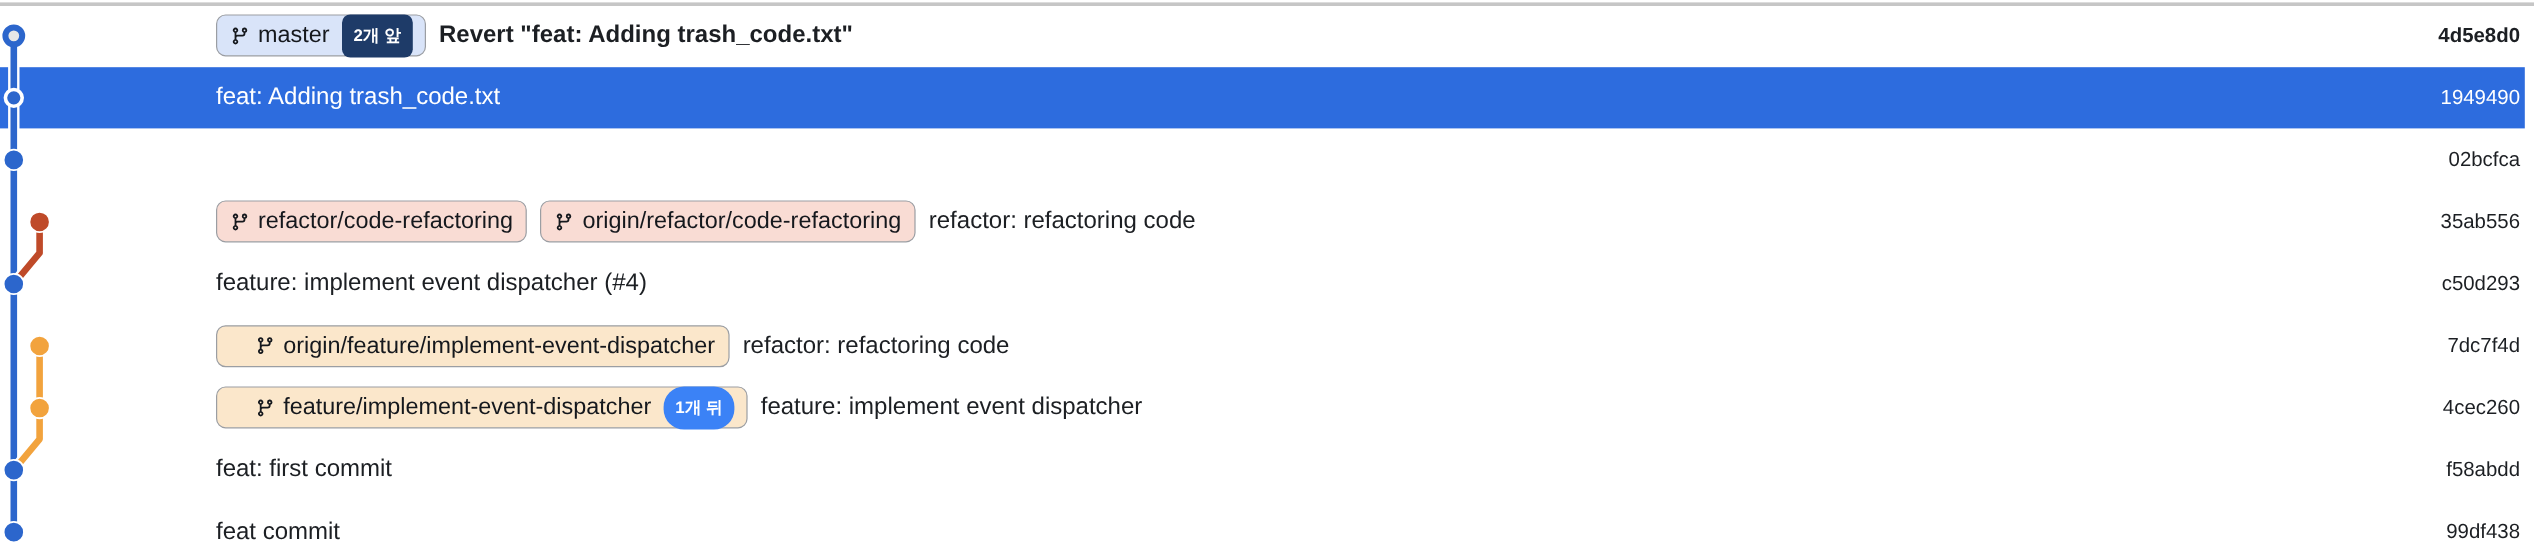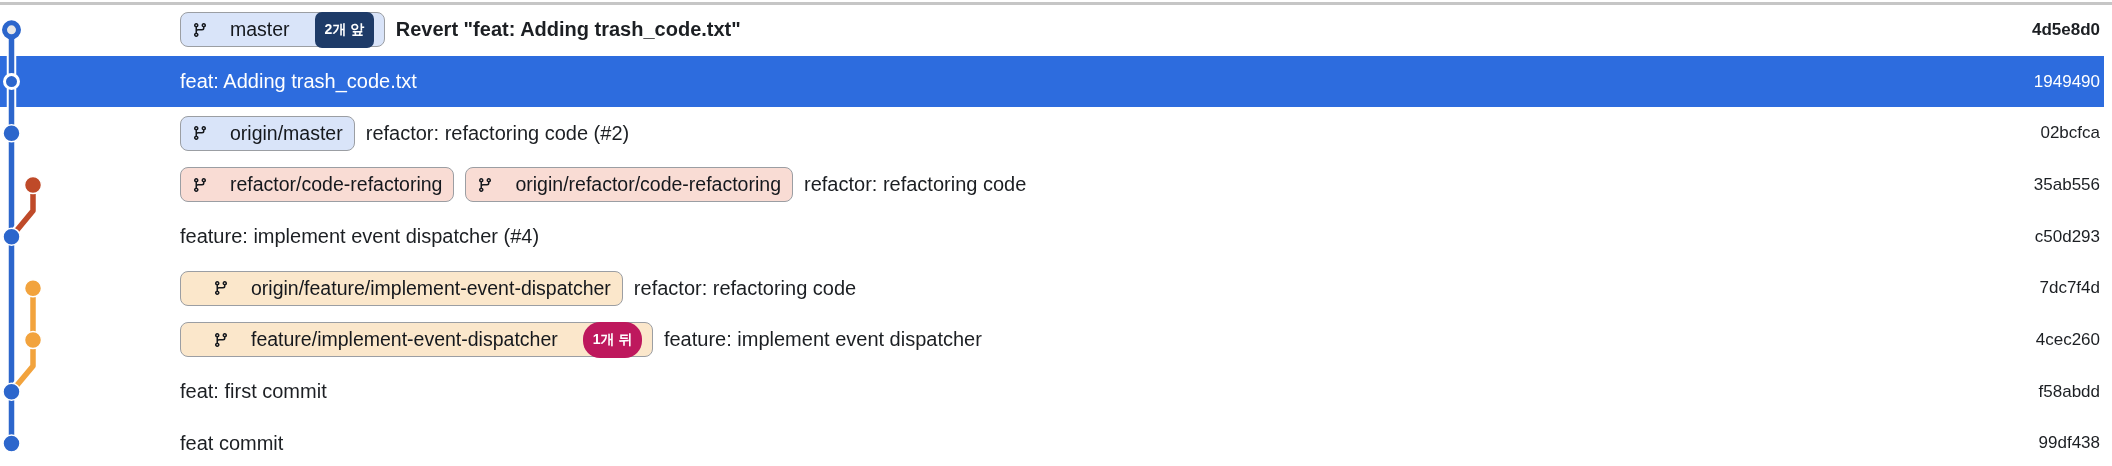--- a/index.html
+++ b/index.html
@@ -13,33 +13,33 @@
   .rows{position:absolute;top:4px;left:0;right:8px;z-index:1;}
   .row{
     height:51.7px;display:flex;align-items:center;
     padding-left:180px;padding-right:4px;box-sizing:border-box;
   }
   .row.selected{background:#2d6cde;}
   .left{display:flex;align-items:center;gap:11px;min-width:0;}
   .badge{
     display:inline-flex;align-items:center;height:35px;box-sizing:border-box;
     border:1.5px solid #9b9ea3;border-radius:8px;background:#eeeeee;
-    padding:0 11px;gap:22px;font-size:19.5px;color:#15181d;white-space:nowrap;
+    padding:0 11px;gap:7px;font-size:19.5px;color:#15181d;white-space:nowrap;
   }
   .badge--blue{background:#d9e4f9;}
   .badge--red{background:#f9dcd4;}
   .badge--orange{background:#fbe7cb;padding-left:32px;}
   .bicon{flex:none;display:block;}
   .count{
     display:flex;align-items:center;align-self:stretch;box-sizing:border-box;
     margin:-1.5px -1.5px -1.5px 3px;padding:0 10px;border-radius:7px;
     color:#ffffff;font-weight:700;font-size:14px;
   }
   .count--navy{background:#1e3b68;}
-  .count--brown{background:#be185d;border-radius:17px;}
+  .count--brown{background:#3b82f6;border-radius:17px;}
   .msg{font-size:20px;color:#1c1f23;white-space:nowrap;}
   .hash{margin-left:auto;font-size:17px;color:#1c1f23;white-space:nowrap;flex:none;padding-left:20px;}
   .row.selected .msg,.row.selected .hash{color:#ffffff;}
   .row.head .msg,.row.head .hash{font-weight:700;}
 </style>
 </head>
 <body>
 
 <div class="app">
   <div class="top-border"></div>
@@ -60,30 +60,20 @@
     </div>
 
     <div class="row selected">
       <div class="left">
         <span class="msg">feat: Adding trash_code.txt</span>
       </div>
       <span class="hash">1949490</span>
     </div>
 
     <div class="row">
-      <div class="left">
-
-    <span class="badge badge--blue">
-      <svg class="bicon" viewBox="0 0 16 16" width="16" height="16" aria-hidden="true">
-        <path fill="currentColor" d="M9.5 3.25a2.25 2.25 0 1 1 3 2.122V6A2.5 2.5 0 0 1 10 8.5H6a1 1 0 0 0-1 1v1.128a2.251 2.251 0 1 1-1.5 0V5.372a2.25 2.25 0 1 1 1.5 0v1.836A2.493 2.493 0 0 1 6 7h4a1 1 0 0 0 1-1v-.628A2.25 2.25 0 0 1 9.5 3.25Zm-6 0a.75.75 0 1 0 1.5 0 .75.75 0 0 0-1.5 0Zm8.25-.75a.75.75 0 1 0 0 1.5.75.75 0 0 0 0-1.5ZM4.25 12a.75.75 0 1 0 0 1.5.75.75 0 0 0 0-1.5Z"></path>
-      </svg>
-      <span class="blabel">origin/master</span>
-    </span>
-  <span class="msg">refactor: refactoring code (#2)</span>
-      </div>
       <span class="hash">02bcfca</span>
     </div>
 
     <div class="row">
       <div class="left">
 
     <span class="badge badge--red">
       <svg class="bicon" viewBox="0 0 16 16" width="16" height="16" aria-hidden="true">
         <path fill="currentColor" d="M9.5 3.25a2.25 2.25 0 1 1 3 2.122V6A2.5 2.5 0 0 1 10 8.5H6a1 1 0 0 0-1 1v1.128a2.251 2.251 0 1 1-1.5 0V5.372a2.25 2.25 0 1 1 1.5 0v1.836A2.493 2.493 0 0 1 6 7h4a1 1 0 0 0 1-1v-.628A2.25 2.25 0 0 1 9.5 3.25Zm-6 0a.75.75 0 1 0 1.5 0 .75.75 0 0 0-1.5 0Zm8.25-.75a.75.75 0 1 0 0 1.5.75.75 0 0 0 0-1.5ZM4.25 12a.75.75 0 1 0 0 1.5.75.75 0 0 0 0-1.5Z"></path>
       </svg>

